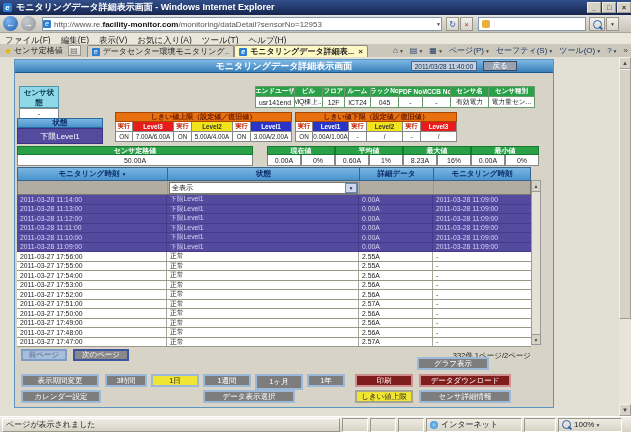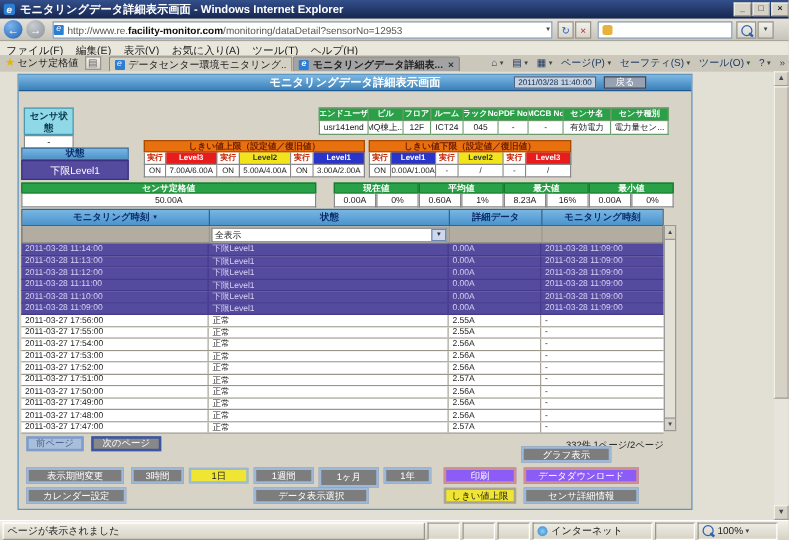--- a/index.html
+++ b/index.html
@@ -35,21 +35,21 @@
   .mag:after{content:"";position:absolute;left:5px;top:6px;width:4px;height:1.5px;background:#2a62b4;transform:rotate(40deg);}
   .menubar{left:0;top:33px;width:631px;height:17px;background:#e9e6db;border-bottom:1px solid #1d4ed8;
     font-size:8.5px;color:#1a1a1a;}
   .menubar span{margin:0 5px;}
   .tabbar{left:0;top:44px;width:631px;height:14px;background:#cbc7bb;border-bottom:1px solid #8e8a7e;}
   .star{color:#e8b400;font-size:9px;margin:0 2px 0 4px;}
   .favlabel{font-size:8px;color:#222;margin-right:4px;}
   .tab{height:13px;margin-top:1px;padding:0 4px;font-size:8px;color:#222;
     border:1px solid #8e8a7e;border-bottom:none;border-radius:2px 2px 0 0;}
   .tab.inactive{background:#d4d0c4;}
-  .tab.active{background:#a3a3a3;font-weight:bold;justify-content:space-between;}
+  .tab.active{background:#fef9c3;font-weight:bold;justify-content:space-between;}
   .tabico{width:8px;height:8px;background:#2a7fd4;color:#fff;font-size:7px;font-style:italic;
     line-height:8px;text-align:center;border-radius:1px;margin-right:3px;}
   .tabclose{color:#333;font-weight:bold;font-size:8px;margin-left:4px;}
   .cmdcluster{font-size:8px;color:#1c3864;}
   .cmdcluster .it{margin:0 3px;display:flex;align-items:center;}
   .arrowdn{font-size:5px;color:#444;margin-left:1px;}
   .statusbar{left:0;top:416px;width:631px;height:16px;background:linear-gradient(#f2f0e8,#d5d1c4);
     border-top:1px solid #fff;font-size:8px;color:#222;}
   .pane{height:12px;border:1px solid;border-color:#9a968a #fff #fff #9a968a;margin-left:2px;
     display:flex;align-items:center;padding:0 3px;}
@@ -125,21 +125,21 @@
   .trow.alert .td{border-right:1px solid #453a8c;}
   .tbl-sb{left:516px;width:10px;background:#e4e1d6;border:1px solid #999;}
   .tbl-sbtn{width:100%;height:10px;background:#d6d2c6;border-bottom:1px solid #999;color:#445;
     font-size:5px;display:flex;align-items:center;justify-content:center;}
   .tbl-sbtn.bot{border-bottom:none;border-top:1px solid #999;}
 
   
   .btn{display:flex;align-items:center;justify-content:center;box-sizing:border-box;
     font-size:7.5px;font-weight:normal;cursor:default;}
   .b-gray{background:#7d7d7d;color:#fff;border:2px solid #9db9d9;}
-  .b-red{background:#8b5cf6;color:#fff;border:2px solid #cf8f8f;}
+  .b-red{background:#7f1d1d;color:#fff;border:2px solid #cf8f8f;}
   .b-yel{background:#f1e533;color:#222;border:2px solid #9db9d9;}
   .b-yel2{background:#f1e533;color:#222;border:2px solid #a8a496;}
   .b-prev{background:#a9bedb;color:#4a618d;border:2px solid #7d9cc7;}
   .b-next{background:#888;color:#fff;border:2px solid #3c55a0;}
   .pageinfo{font-size:7.5px;color:#222;text-align:right;}
 </style>
 </head>
 <body>
 
 <div class="abs fx titlebar">

